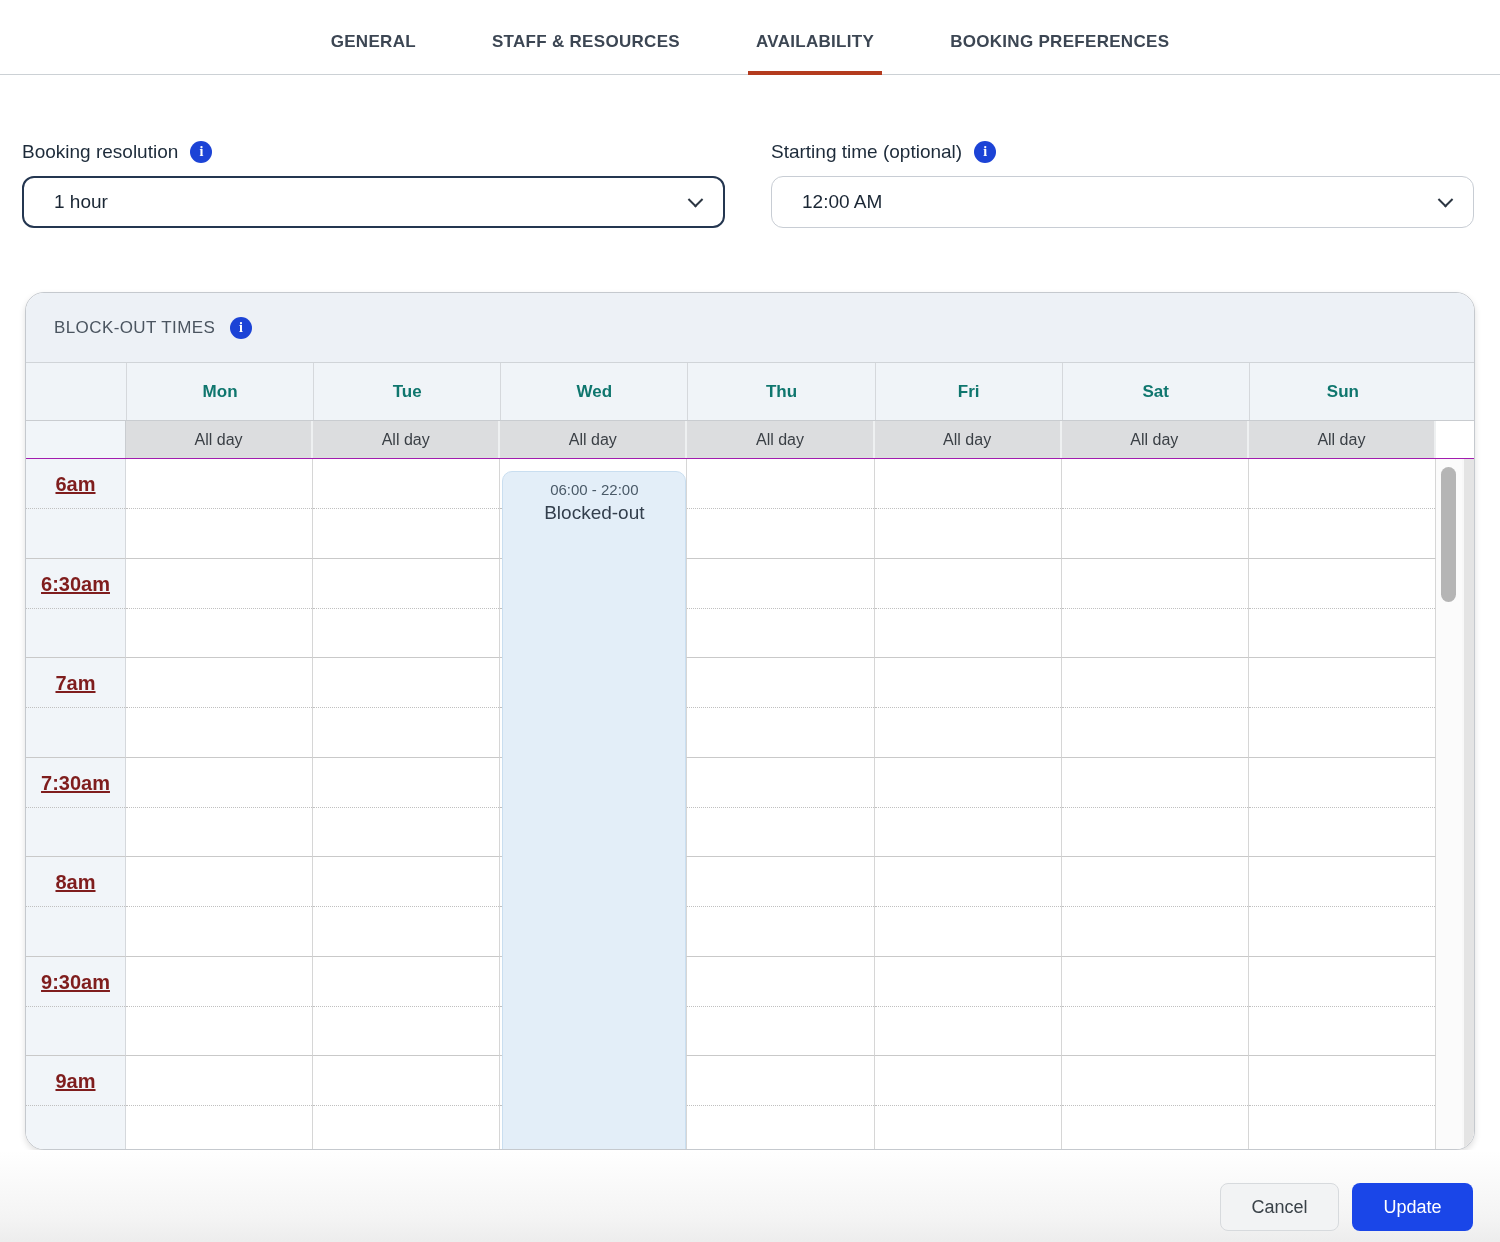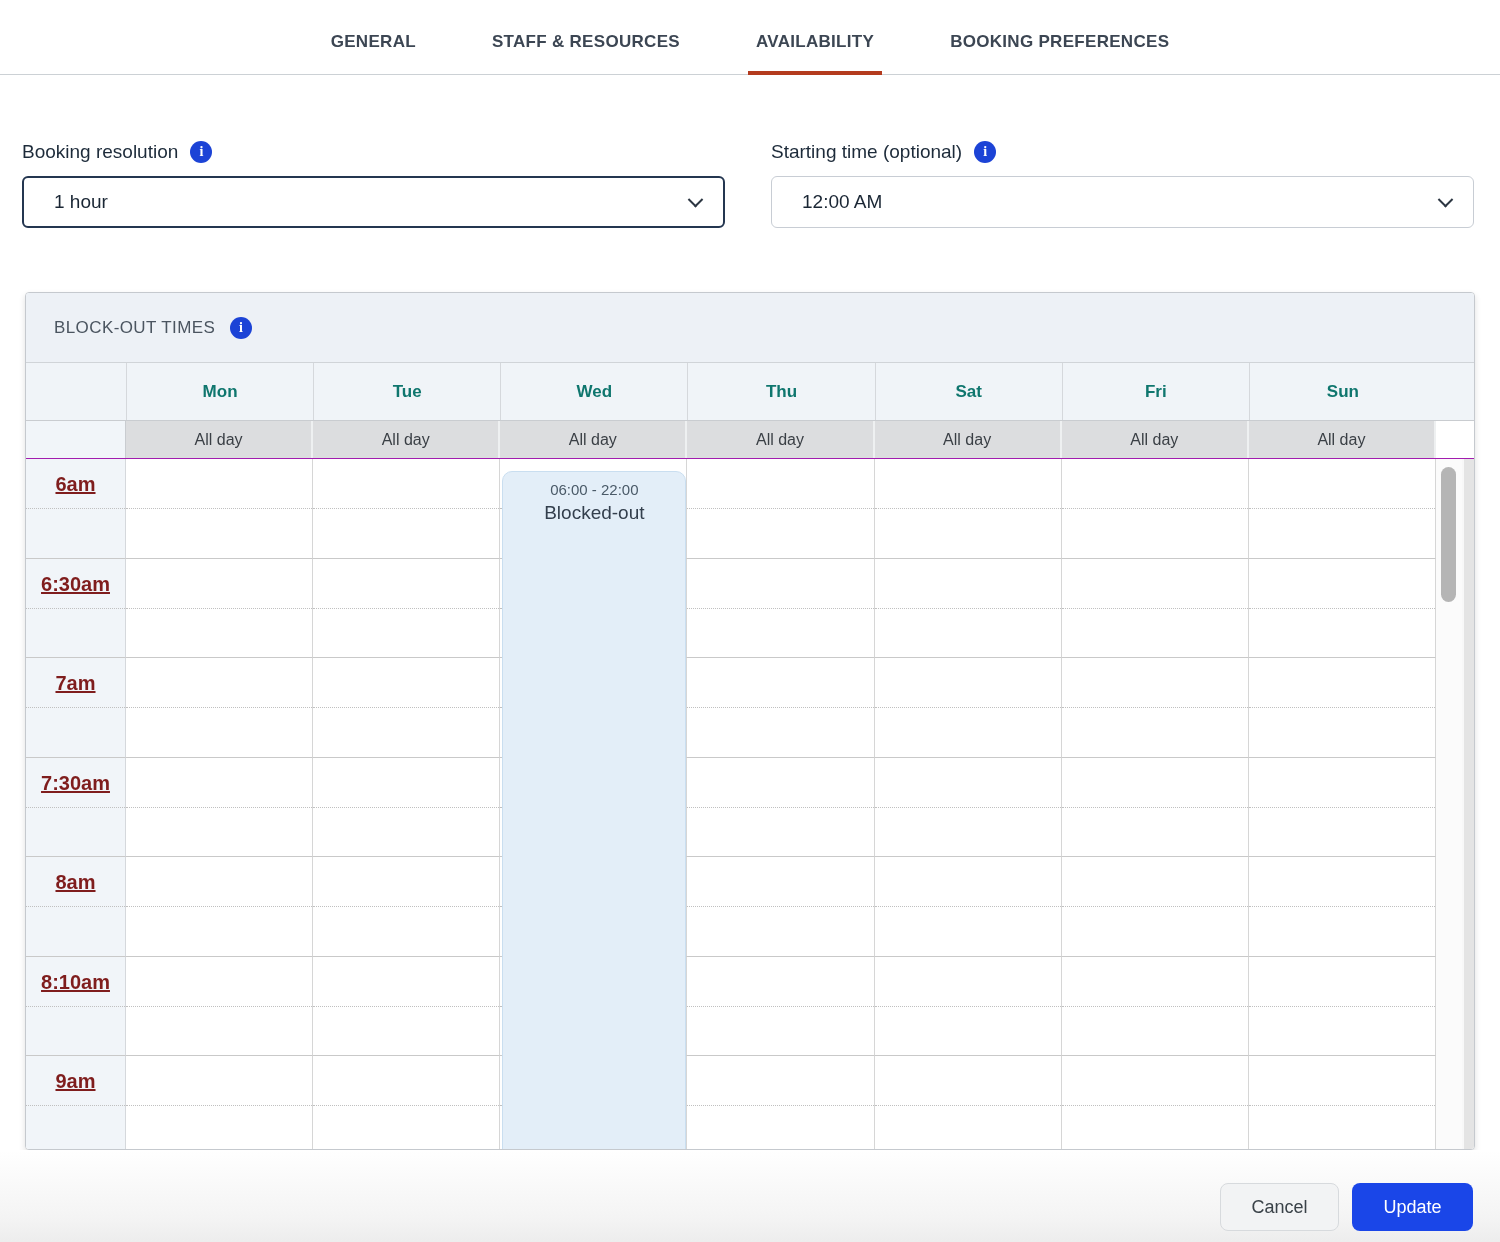--- a/index.html
+++ b/index.html
@@ -18,30 +18,30 @@
 
   
   .controls { display:flex; gap:46px; padding:66px 26px 4px 22px; }
   .field { flex:1; }
   .field-label-row { display:flex; align-items:center; gap:12px; margin-bottom:13px; }
   .field-label { font-size:19px; color:#1d2b3a; }
   .info-icon { width:22px; height:22px; border-radius:50%; background:#1c43d6;
                color:#fff; display:inline-flex; align-items:center; justify-content:center;
                font-size:14px; font-weight:bold; font-family:"Liberation Serif", serif;
                cursor:pointer; flex:0 0 auto; }
-  .select { height:52px; border-radius:6px; background:#fff; display:flex;
+  .select { height:52px; border-radius:12px; background:#fff; display:flex;
             align-items:center; justify-content:space-between;
             padding:0 22px 0 30px; font-size:19px; color:#1a2634; cursor:pointer; }
   .select-strong { border:2px solid #243650; }
   .select-light  { border:1px solid #c8cdd4; }
   .chevron { width:11px; height:11px; border-right:2px solid #2c3642;
              border-bottom:2px solid #2c3642; transform:rotate(45deg) translate(-2px,-2px); }
 
   
-  .panel { margin:60px 25px 0 25px; border:1px solid #c5c9ce; border-radius:4px;
+  .panel { margin:60px 25px 0 25px; border:1px solid #c5c9ce; border-radius:19px;
            overflow:hidden; background:#fff; box-shadow:0 3px 6px rgba(0,0,0,.13); }
   .panel-header { height:70px; background:#edf1f6; border-bottom:1px solid #d0d4d8;
                   display:flex; align-items:center; gap:15px; padding:0 28px;
                   font-size:17px; letter-spacing:.4px; color:#4b5560; font-weight:500; }
 
   .grid-row { display:grid; grid-template-columns:100px repeat(7,1fr); }
 
   .day-header-row { background:#f0f4f8; border-bottom:1px solid #c9ccd0;
                     padding-right:38px; height:58px; }
   .day-header-cell { display:flex; align-items:center; justify-content:center;
@@ -129,22 +129,22 @@
       <span class="info-icon">i</span>
     </div>
 
     <div class="grid-row day-header-row">
       <div class="day-header-cell day-header-gutter"></div>
 
     <div class="day-header-cell">Mon</div>
         <div class="day-header-cell">Tue</div>
         <div class="day-header-cell">Wed</div>
         <div class="day-header-cell">Thu</div>
+        <div class="day-header-cell">Fri</div>
         <div class="day-header-cell">Sat</div>
-        <div class="day-header-cell">Fri</div>
         <div class="day-header-cell">Sun</div>
       </div>
 
     <div class="grid-row allday-row">
       <div class="allday-gutter"></div>
 
     <div class="allday-cell">All day</div>
         <div class="allday-cell">All day</div>
         <div class="allday-cell">All day</div>
         <div class="allday-cell">All day</div>
@@ -199,21 +199,21 @@
           <div class="gutter-cell">8am</div>
           <div class="slot-cell"></div>
           <div class="slot-cell"></div>
           <div class="slot-cell"></div>
           <div class="slot-cell"></div>
           <div class="slot-cell"></div>
           <div class="slot-cell"></div>
           <div class="slot-cell"></div>
         </div>
         <div class="grid-row time-block">
-          <div class="gutter-cell">8:10am</div>
+          <div class="gutter-cell">9:30am</div>
           <div class="slot-cell"></div>
           <div class="slot-cell"></div>
           <div class="slot-cell"></div>
           <div class="slot-cell"></div>
           <div class="slot-cell"></div>
           <div class="slot-cell"></div>
           <div class="slot-cell"></div>
         </div>
         <div class="grid-row time-block">
           <div class="gutter-cell">9am</div>

